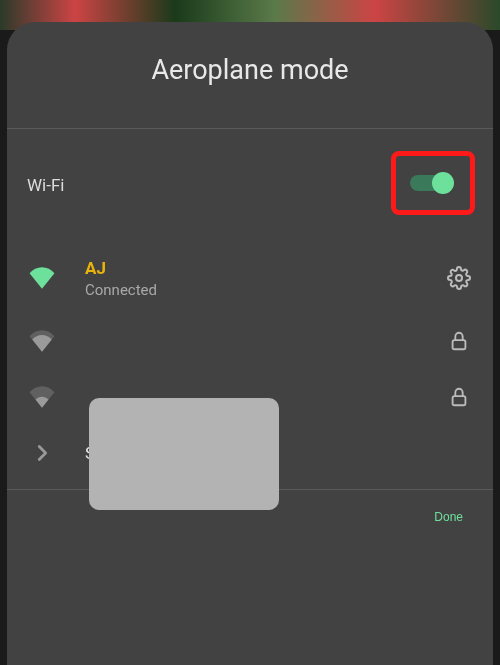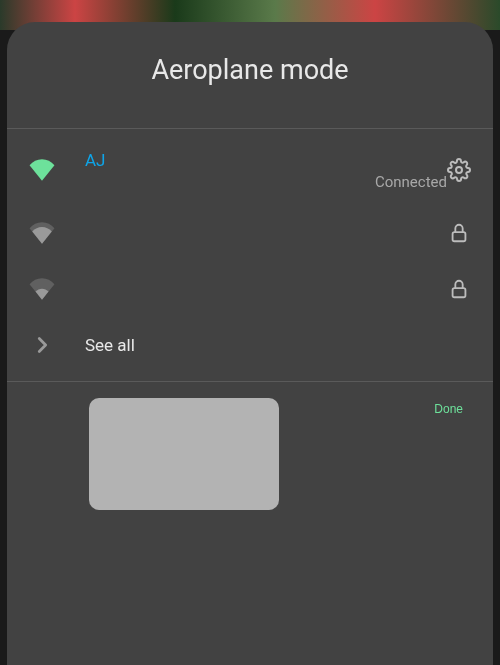--- a/index.html
+++ b/index.html
@@ -104,29 +104,29 @@
       margin-right: 30px;
       flex-shrink: 0;
     }
     .network-info {
       flex: 1;
       display: flex;
       flex-direction: column;
       justify-content: center;
     }
     .network-name {
-      color: #0ea5e9;
+      color: #eab308;
       font-size: 17px;
       line-height: 1.3;
+      font-weight: bold;
     }
     .network-status {
       color: #a8a8a8;
       font-size: 15px;
       margin-top: 2px;
-      text-align: right;
     }
     .action-icon {
       width: 24px;
       height: 24px;
       flex-shrink: 0;
       display: flex;
       align-items: center;
       justify-content: center;
     }
     .redacted-box {
@@ -174,20 +174,29 @@
 <body>
 
 <div class="wallpaper"></div>
 
 <div class="panel">
   <div class="header">
     <div class="header-title">Aeroplane mode</div>
   </div>
   <div class="divider"></div>
 
+  <div class="section-row">
+    <div class="section-label">Wi-Fi</div>
+    <div class="toggle-highlight">
+      <div class="toggle">
+        <div class="toggle-track"></div>
+        <div class="toggle-thumb"></div>
+      </div>
+    </div>
+  </div>
 
   <div class="networks">
 
     <div class="network-row">
       <div class="wifi-icon">
         <svg viewBox="0 0 24 20" width="26" height="22">
           <path d="M12 20 L0.5 5.5 C3.5 2 7.5 0 12 0 C16.5 0 20.5 2 23.5 5.5 Z" fill="#6de19b"></path>
         </svg>
       </div>
       <div class="network-info">

